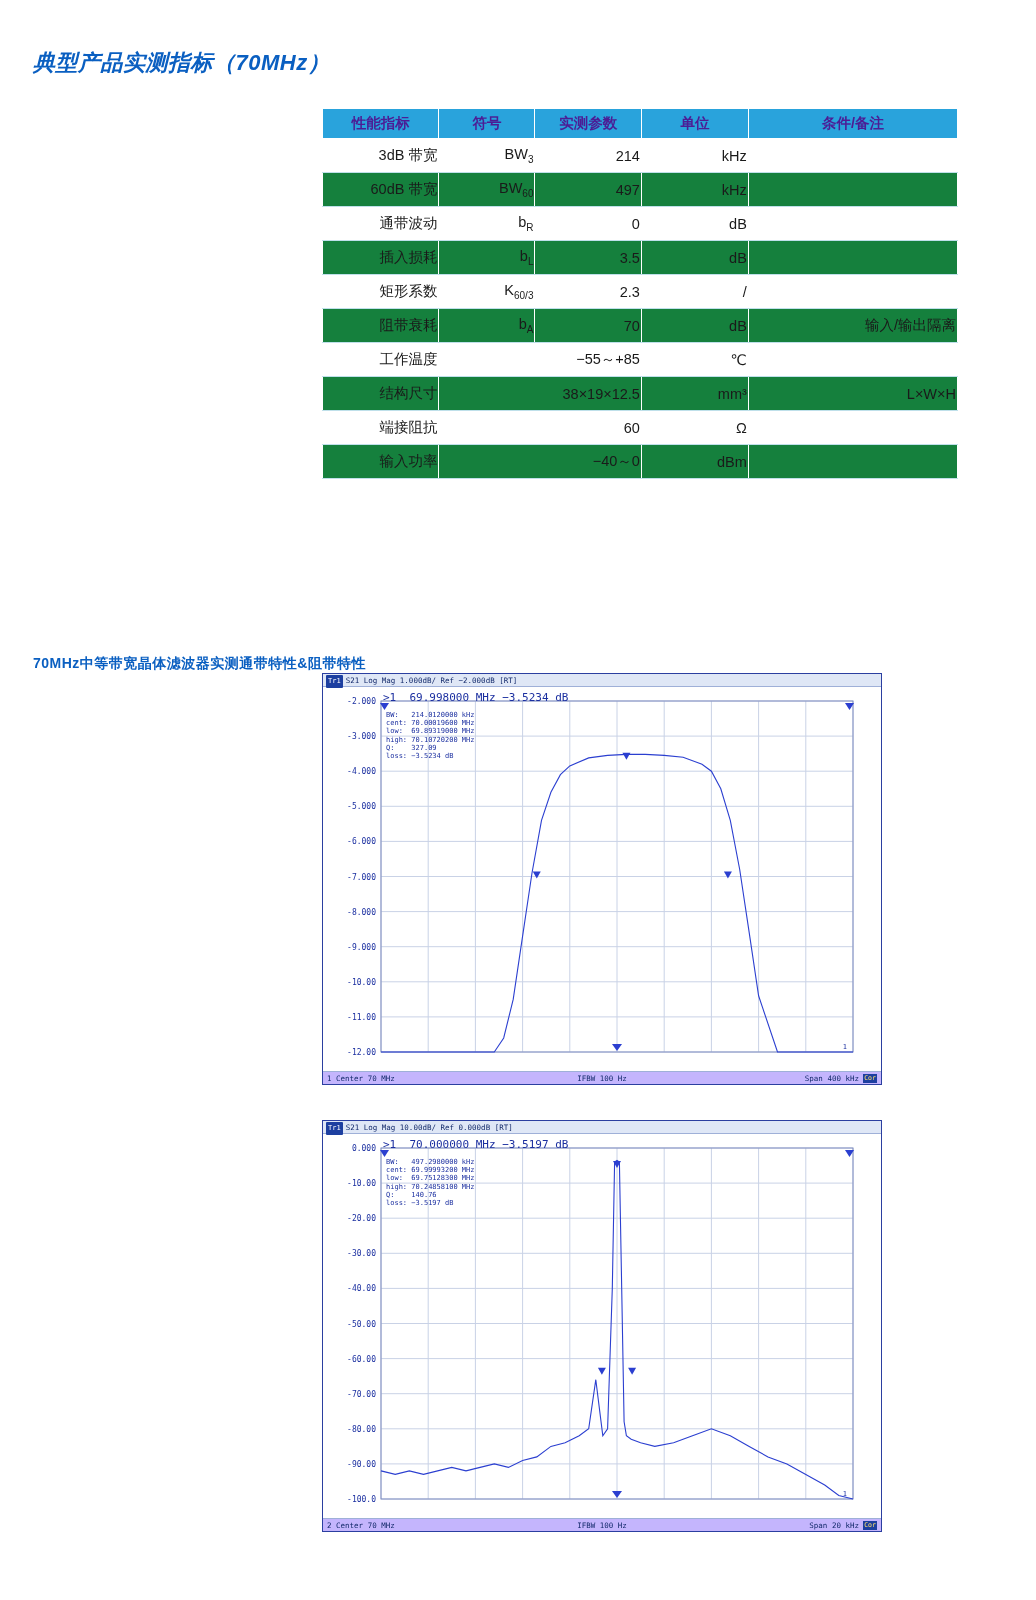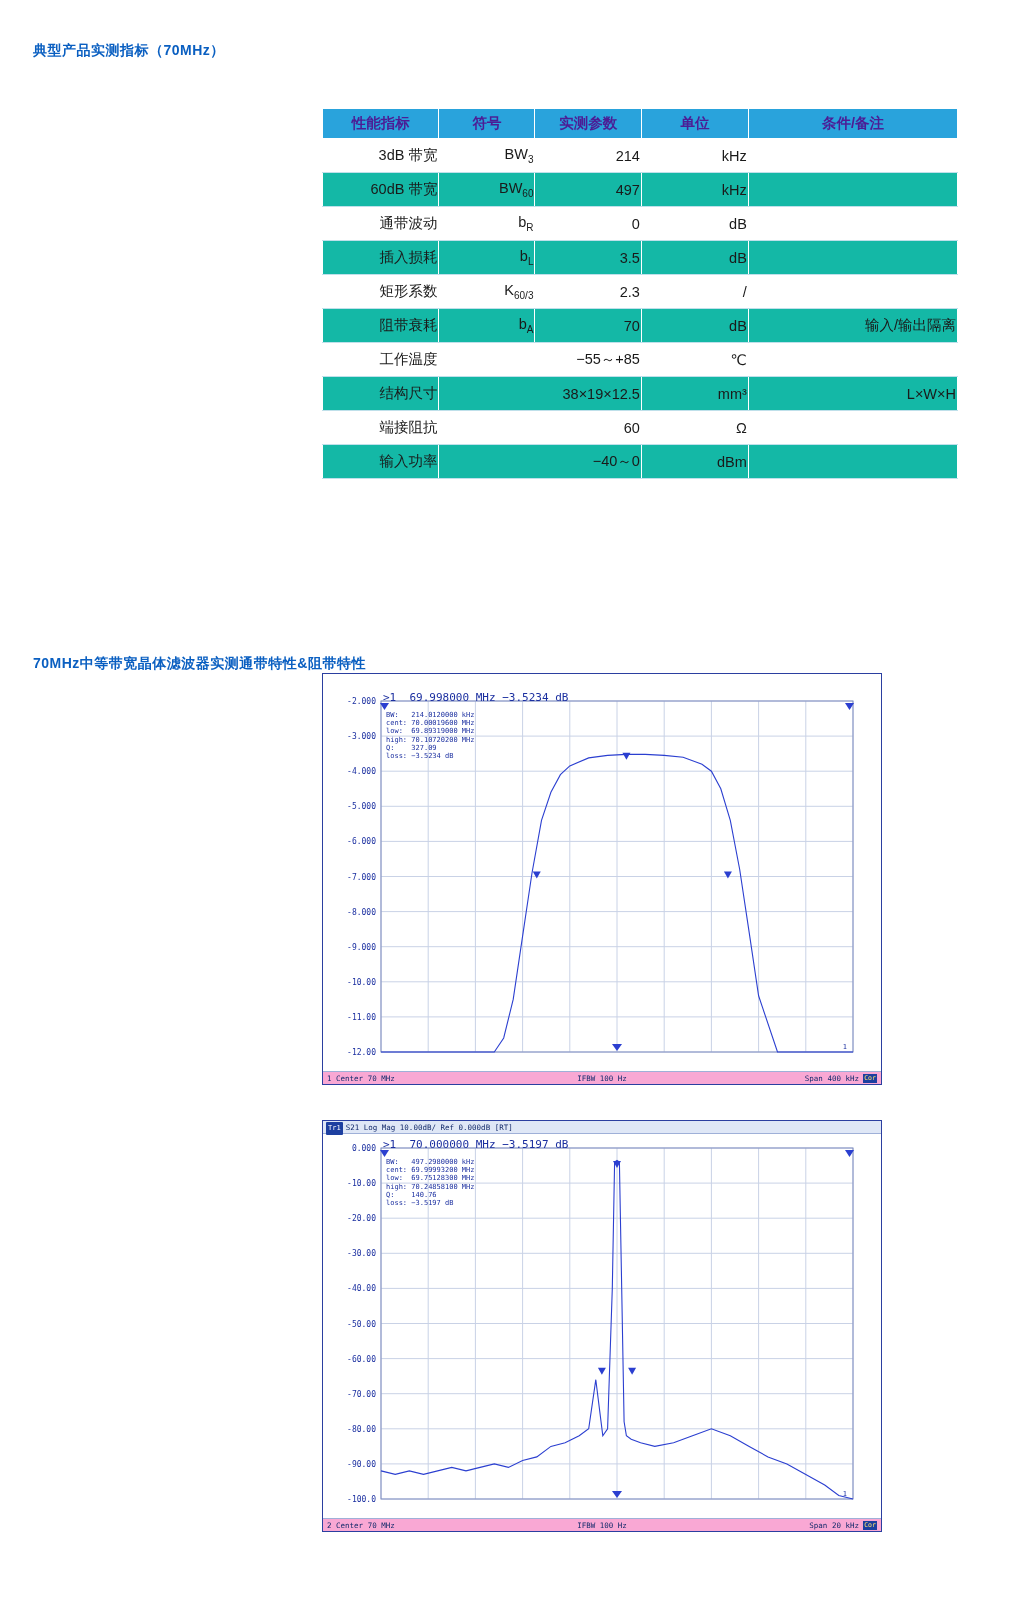--- a/index.html
+++ b/index.html
@@ -10,21 +10,21 @@
     position:relative;
     overflow:hidden;
   }
   .sec-title{
     position:absolute;
     color:#0a5fc1;
     font-weight:bold;
     letter-spacing:0.5px;
     white-space:nowrap;
   }
-  #title-spec{ left:33px; top:42px; font-size:14px;}
+  #title-spec{ left:33px; top:48px; font-size:22px;font-style:italic;}
   #title-curve{ left:33px; top:655px; font-size:14px;}
 
   
   table.spec{
     position:absolute;
     left:322px; top:108px;
     width:636px;
     border-collapse:collapse;
     font-size:14.5px;
     color:#1a1a1a;
@@ -43,21 +43,21 @@
     height:31px;
     border-top:1px solid #bfe0ea;
     border-bottom:1px solid #bfe0ea;
     border-left:1px solid #ffffff;
     border-right:1px solid #ffffff;
     text-align:right;
     vertical-align:middle;
     white-space:nowrap;
   }
   table.spec tr.odd td{ background:#ffffff;}
-  table.spec tr.even td{ background:#14b8a6;}
+  table.spec tr.even td{ background:#15803d;}
   td.c1{width:115px;}
   td.c2{width:95px;}
   td.c3{width:105px;}
   td.c4{width:95px; text-align:left; padding-left:12px;}
   td.c5{width:210px;}
   sub{font-size:10px;}
   .merged{text-align:center;}
 
   
   .vna{
@@ -78,21 +78,21 @@
     padding-left:3px;
     box-sizing:border-box;
     white-space:nowrap;
   }
   .vna .tr-badge{
     display:inline-block;background:#1d3fa0;color:#fff;
     padding:0 2px;margin-right:3px;border-radius:1px;font-size:7px;
   }
   .vna .botbar{
     position:absolute; left:0; bottom:0; right:0; height:13px;
-    background:#f9a8d4;
+    background:#c4b5fd;
     border-top:1px solid #9fb0d8;
     font-family:"DejaVu Sans Mono","Liberation Mono",monospace;
     font-size:7.5px; color:#132a6b;
     line-height:13px;
     box-sizing:border-box;
     white-space:nowrap;
   }
   .vna .botbar .l{position:absolute;left:4px;}
   .vna .botbar .c{position:absolute;left:50%;transform:translateX(-50%);}
   .vna .botbar .r{position:absolute;right:22px;}
@@ -195,20 +195,23 @@
       <tr class="even">
         <td class="c1">输入功率</td>
         <td class="merged" colspan="2">−40～0</td>
         <td class="c4">dBm</td>
         <td class="c5"></td>
       </tr>
     </tbody>
 </table>
 
 <div class="vna" id="vna1">
+  <div class="topbar">
+    <span class="tr-badge">Tr1</span><span>S21 Log Mag 1.000dB/ Ref −2.000dB [RT]</span>
+  </div>
   <div class="plotwrap">
     <div class="marker-line" id="m1">&gt;1  69.998000 MHz −3.5234 dB</div>
     <div class="statblock" id="s1">BW:   214.0120000 kHz
 cent: 70.00019600 MHz
 low:  69.89319000 MHz
 high: 70.10720200 MHz
 Q:    327.09
 loss: −3.5234 dB</div>
     <svg id="svg1" width="558" height="384" viewBox="0 0 558 384">
         <rect x="58" y="14" width="472" height="351" fill="#ffffff" stroke="none"></rect>

